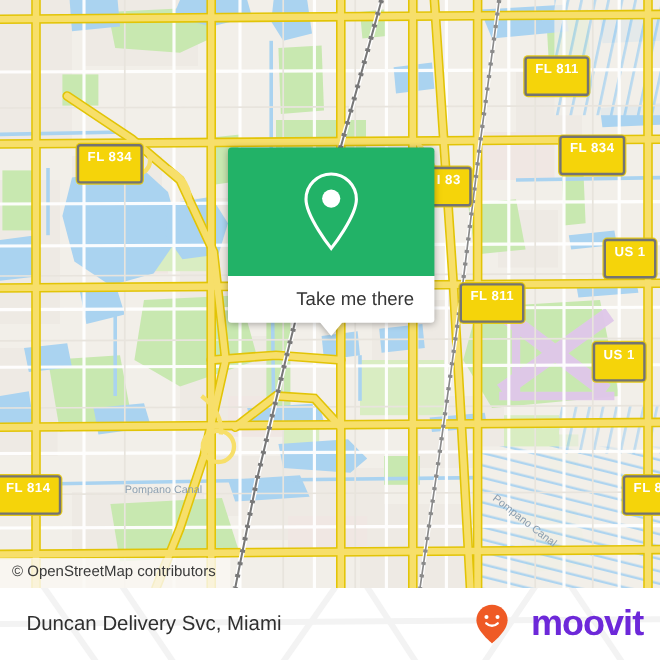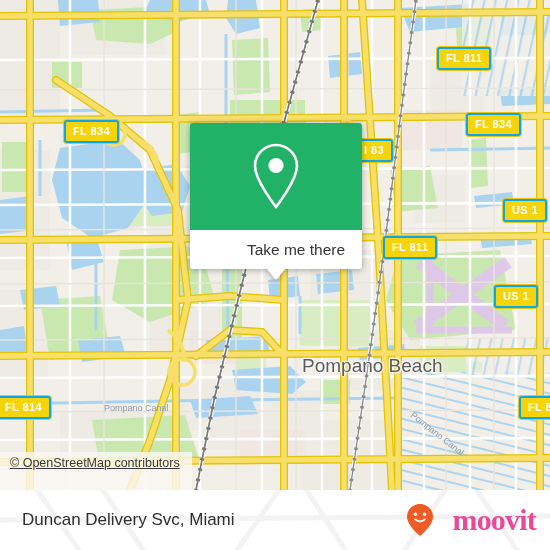--- a/index.html
+++ b/index.html
@@ -36,29 +36,29 @@
     left: 0; top: 0;
     width: 550px;
     height: 490px;
     display: block;
   }
 
   
   .shield {
     position: absolute;
     background: #f5d40a;
-    border: 2px solid #0ea5e9;
+    border: 2px solid #737373;
     border-radius: 3px;
     color: #ffffff;
     font-family: "Liberation Sans", sans-serif;
     font-size: 11px;
     font-weight: bold;
     letter-spacing: 0.4px;
     line-height: 14px;
-    padding: 2px 7px 3px 7px;
+    padding: 2px 7px 13px 7px;
     box-shadow: 0 0 0 1px rgba(226,196,6,0.9);
     white-space: nowrap;
     text-align: center;
   }
 
   
   .place-label {
     position: absolute;
     color: #5c5c5c;
     font-family: "Liberation Sans", sans-serif;
@@ -75,29 +75,28 @@
     font-size: 9px;
     white-space: nowrap;
   }
 
   
   .attribution {
     position: absolute;
     left: 0;
     bottom: 0;
     height: 22px;
-    padding: 0 12px 16px 10px;
+    padding: 0 12px 3px 10px;
     display: flex;
     align-items: center;
     background: rgba(250,248,243,0.82);
     color: #3a3a3a;
     font-family: "Liberation Sans", sans-serif;
     font-size: 12.5px;
     white-space: nowrap;
-    text-decoration: underline;
   }
 
   
   .popup {
     position: absolute;
     left: 190px;
     top: 123px;
     width: 172px;
     filter: drop-shadow(0 1px 3px rgba(0,0,0,0.33));
   }
@@ -161,22 +160,22 @@
   }
   .footer-logo {
     position: absolute;
     right: 14px;
     top: 13px;
     display: flex;
     align-items: center;
     height: 34px;
   }
   .logo-word {
-    color: #ec4899;
-    font-family: Liberation Serif, serif;
+    color: #6d28d9;
+    font-family: Liberation Sans, sans-serif;
     font-size: 30px;
     font-weight: bold;
     letter-spacing: -0.8px;
     line-height: 30px;
     margin-left: 17px;
   }
 </style>
 </head>
 <body>
 
@@ -388,21 +387,20 @@
         <path d="M318 0 L268 180 L238 300 L214 400 L196 490" stroke="#787878" stroke-width="1.7" fill="none"></path>
         <path d="M318 0 L268 180 L238 300 L214 400 L196 490" stroke="#787878" stroke-width="4.2" fill="none" stroke-dasharray="2.5 8"></path>
       </g>
       <g>
         <path d="M416 0 L400 120 L384 250 L366 380 L350 490" stroke="#ffffff" stroke-width="3.4" fill="none"></path>
         <path d="M416 0 L400 120 L384 250 L366 380 L350 490" stroke="#8a8a8a" stroke-width="1.4" fill="none"></path>
         <path d="M416 0 L400 120 L384 250 L366 380 L350 490" stroke="#8a8a8a" stroke-width="3.6" fill="none" stroke-dasharray="2.5 8"></path>
       </g>
     </svg>
 
-    <div class="place-label" style="left:302px; top:355px;">Pompano Beach</div>
 
     <div class="water-label" style="left:104px; top:403px;">Pompano Canal</div>
 
     <div class="water-label" style="left:415px; top:410px; transform:rotate(38deg); transform-origin:left top;">Pompano Canal</div>
 
     <div class="shield" style="left:437px; top:47px;">FL 811</div>
     <div class="shield" style="left:466px; top:113px;">FL 834</div>
     <div class="shield" style="left:64px; top:120px;">FL 834</div>
     <div class="shield" style="left:355px; top:139px;">I 83</div>
     <div class="shield" style="left:503px; top:199px;">US 1</div>

